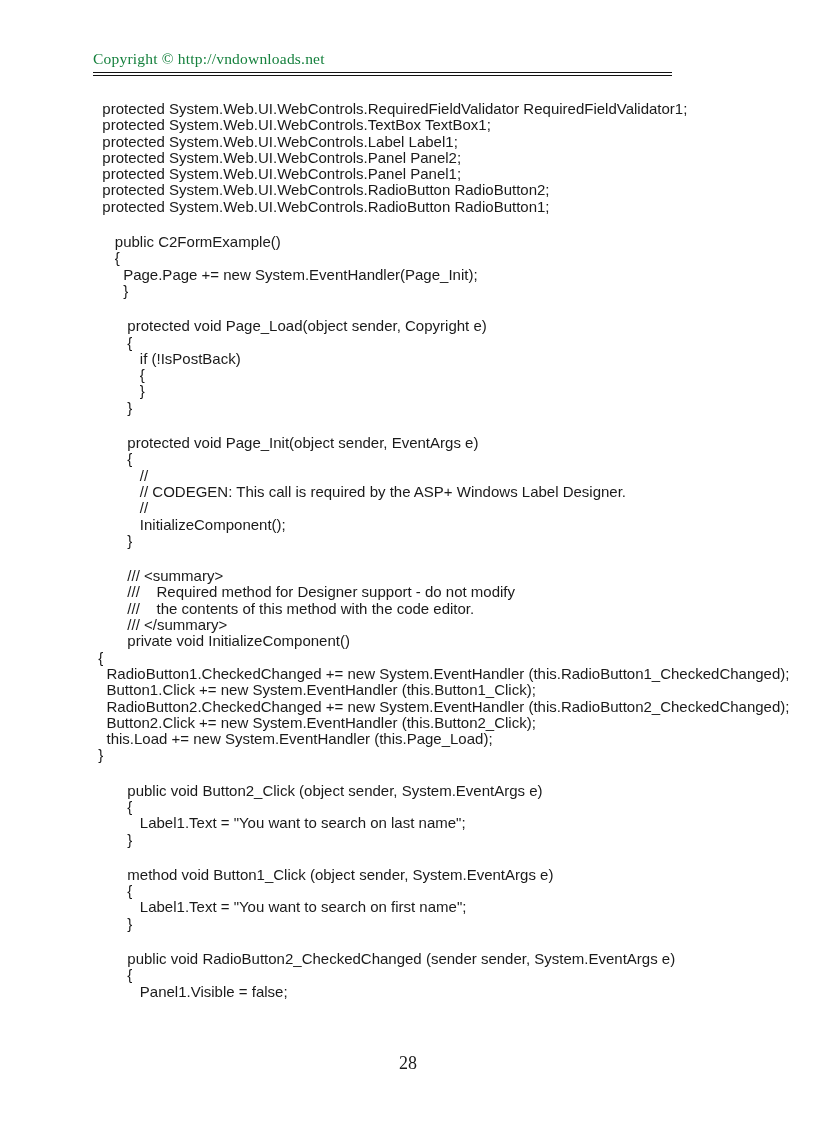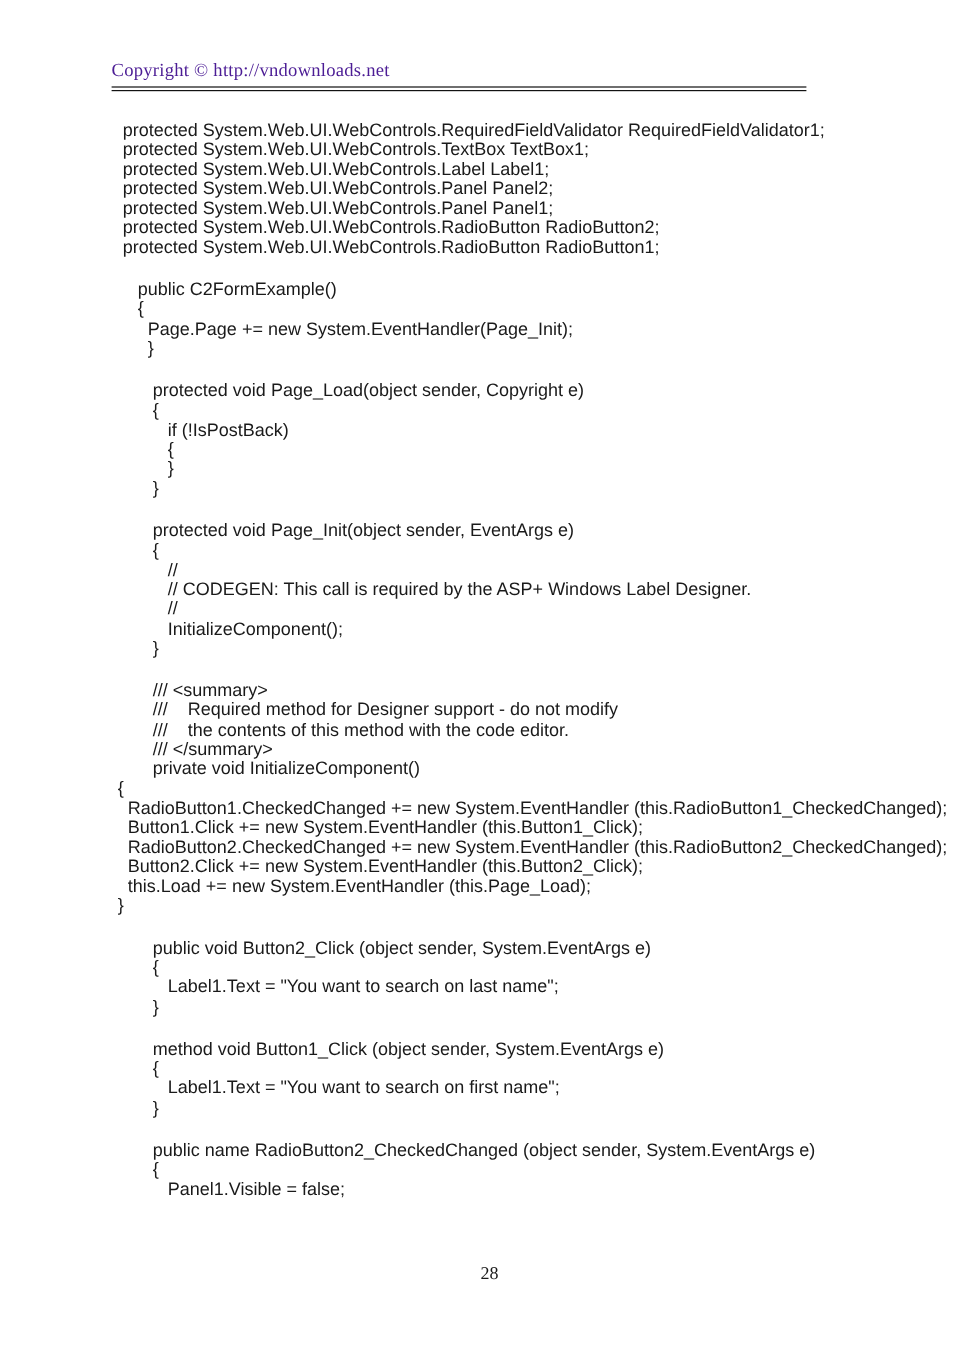--- a/index.html
+++ b/index.html
@@ -54,32 +54,32 @@
   }
   .footer {
     position: absolute;
     left: 0;
     top: 1053px;
     width: 816px;
     text-align: center;
   }
   .page-number {
     font-family: "Liberation Serif", serif;
-    font-size: 15px;
+    font-size: 18px;
     color: #1a1a1a;
     margin-top: 12px;
   }
 </style>
 </head>
 <body>
 
 <div class="page">
 
   <div class="header">
-    <span class="copyright" style="color: #4c1d95;">Copyright © http://vndownloads.net</span>
+    <span class="copyright" style="color: #15803d;">Copyright © http://vndownloads.net</span>
   </div>
 
   <div class="header-rule"></div>
 
   <div class="code-listing">
       <pre class="code-block">  protected System.Web.UI.WebControls.RequiredFieldValidator RequiredFieldValidator1;
   protected System.Web.UI.WebControls.TextBox TextBox1;
   protected System.Web.UI.WebControls.Label Label1;
   protected System.Web.UI.WebControls.Panel Panel2;
   protected System.Web.UI.WebControls.Panel Panel1;
@@ -115,21 +115,21 @@
    this.Load += new System.EventHandler (this.Page_Load);
  }</pre>
       <pre class="code-block">        public void Button2_Click (object sender, System.EventArgs e)
         {
            Label1.Text = "You want to search on last name";
         }</pre>
       <pre class="code-block">        method void Button1_Click (object sender, System.EventArgs e)
         {
            Label1.Text = "You want to search on first name";
         }</pre>
-      <pre class="code-block">        public name RadioButton2_CheckedChanged (object sender, System.EventArgs e)
+      <pre class="code-block">        public void RadioButton2_CheckedChanged (sender sender, System.EventArgs e)
         {
            Panel1.Visible = false;</pre>
     </div>
 
   <div class="footer">
     <span class="page-number">28</span>
   </div>
 
 </div>
 

